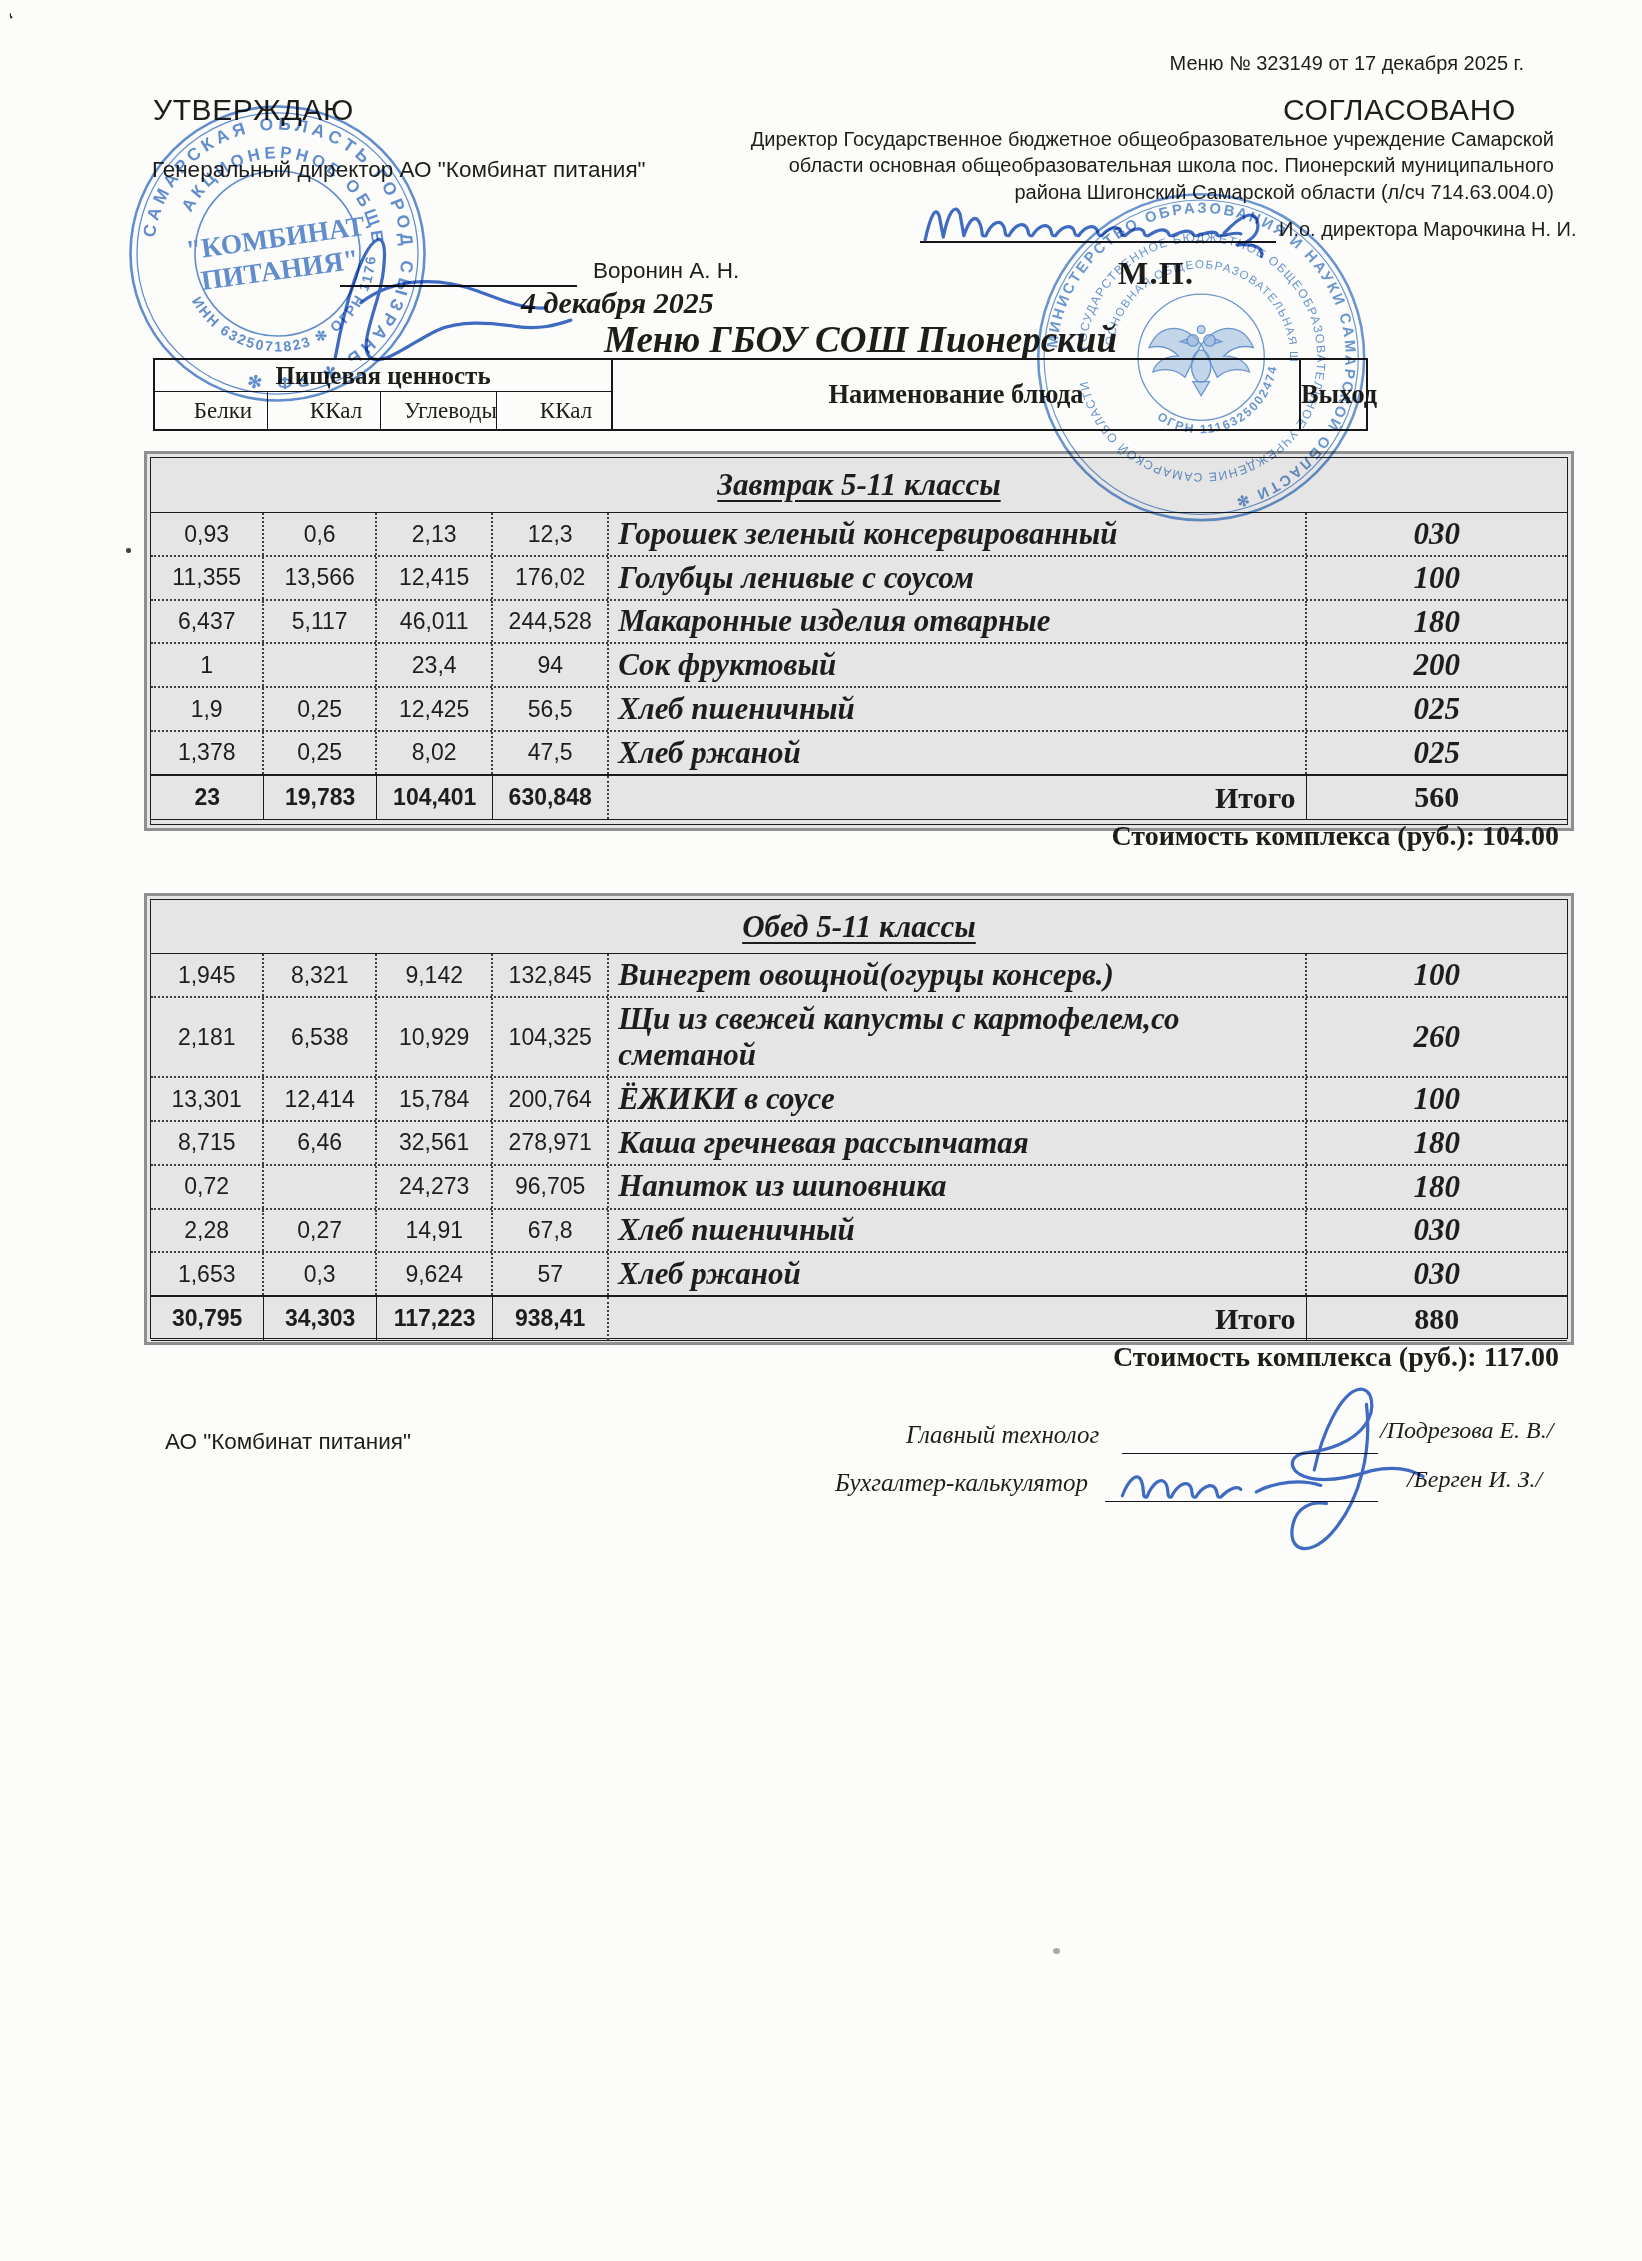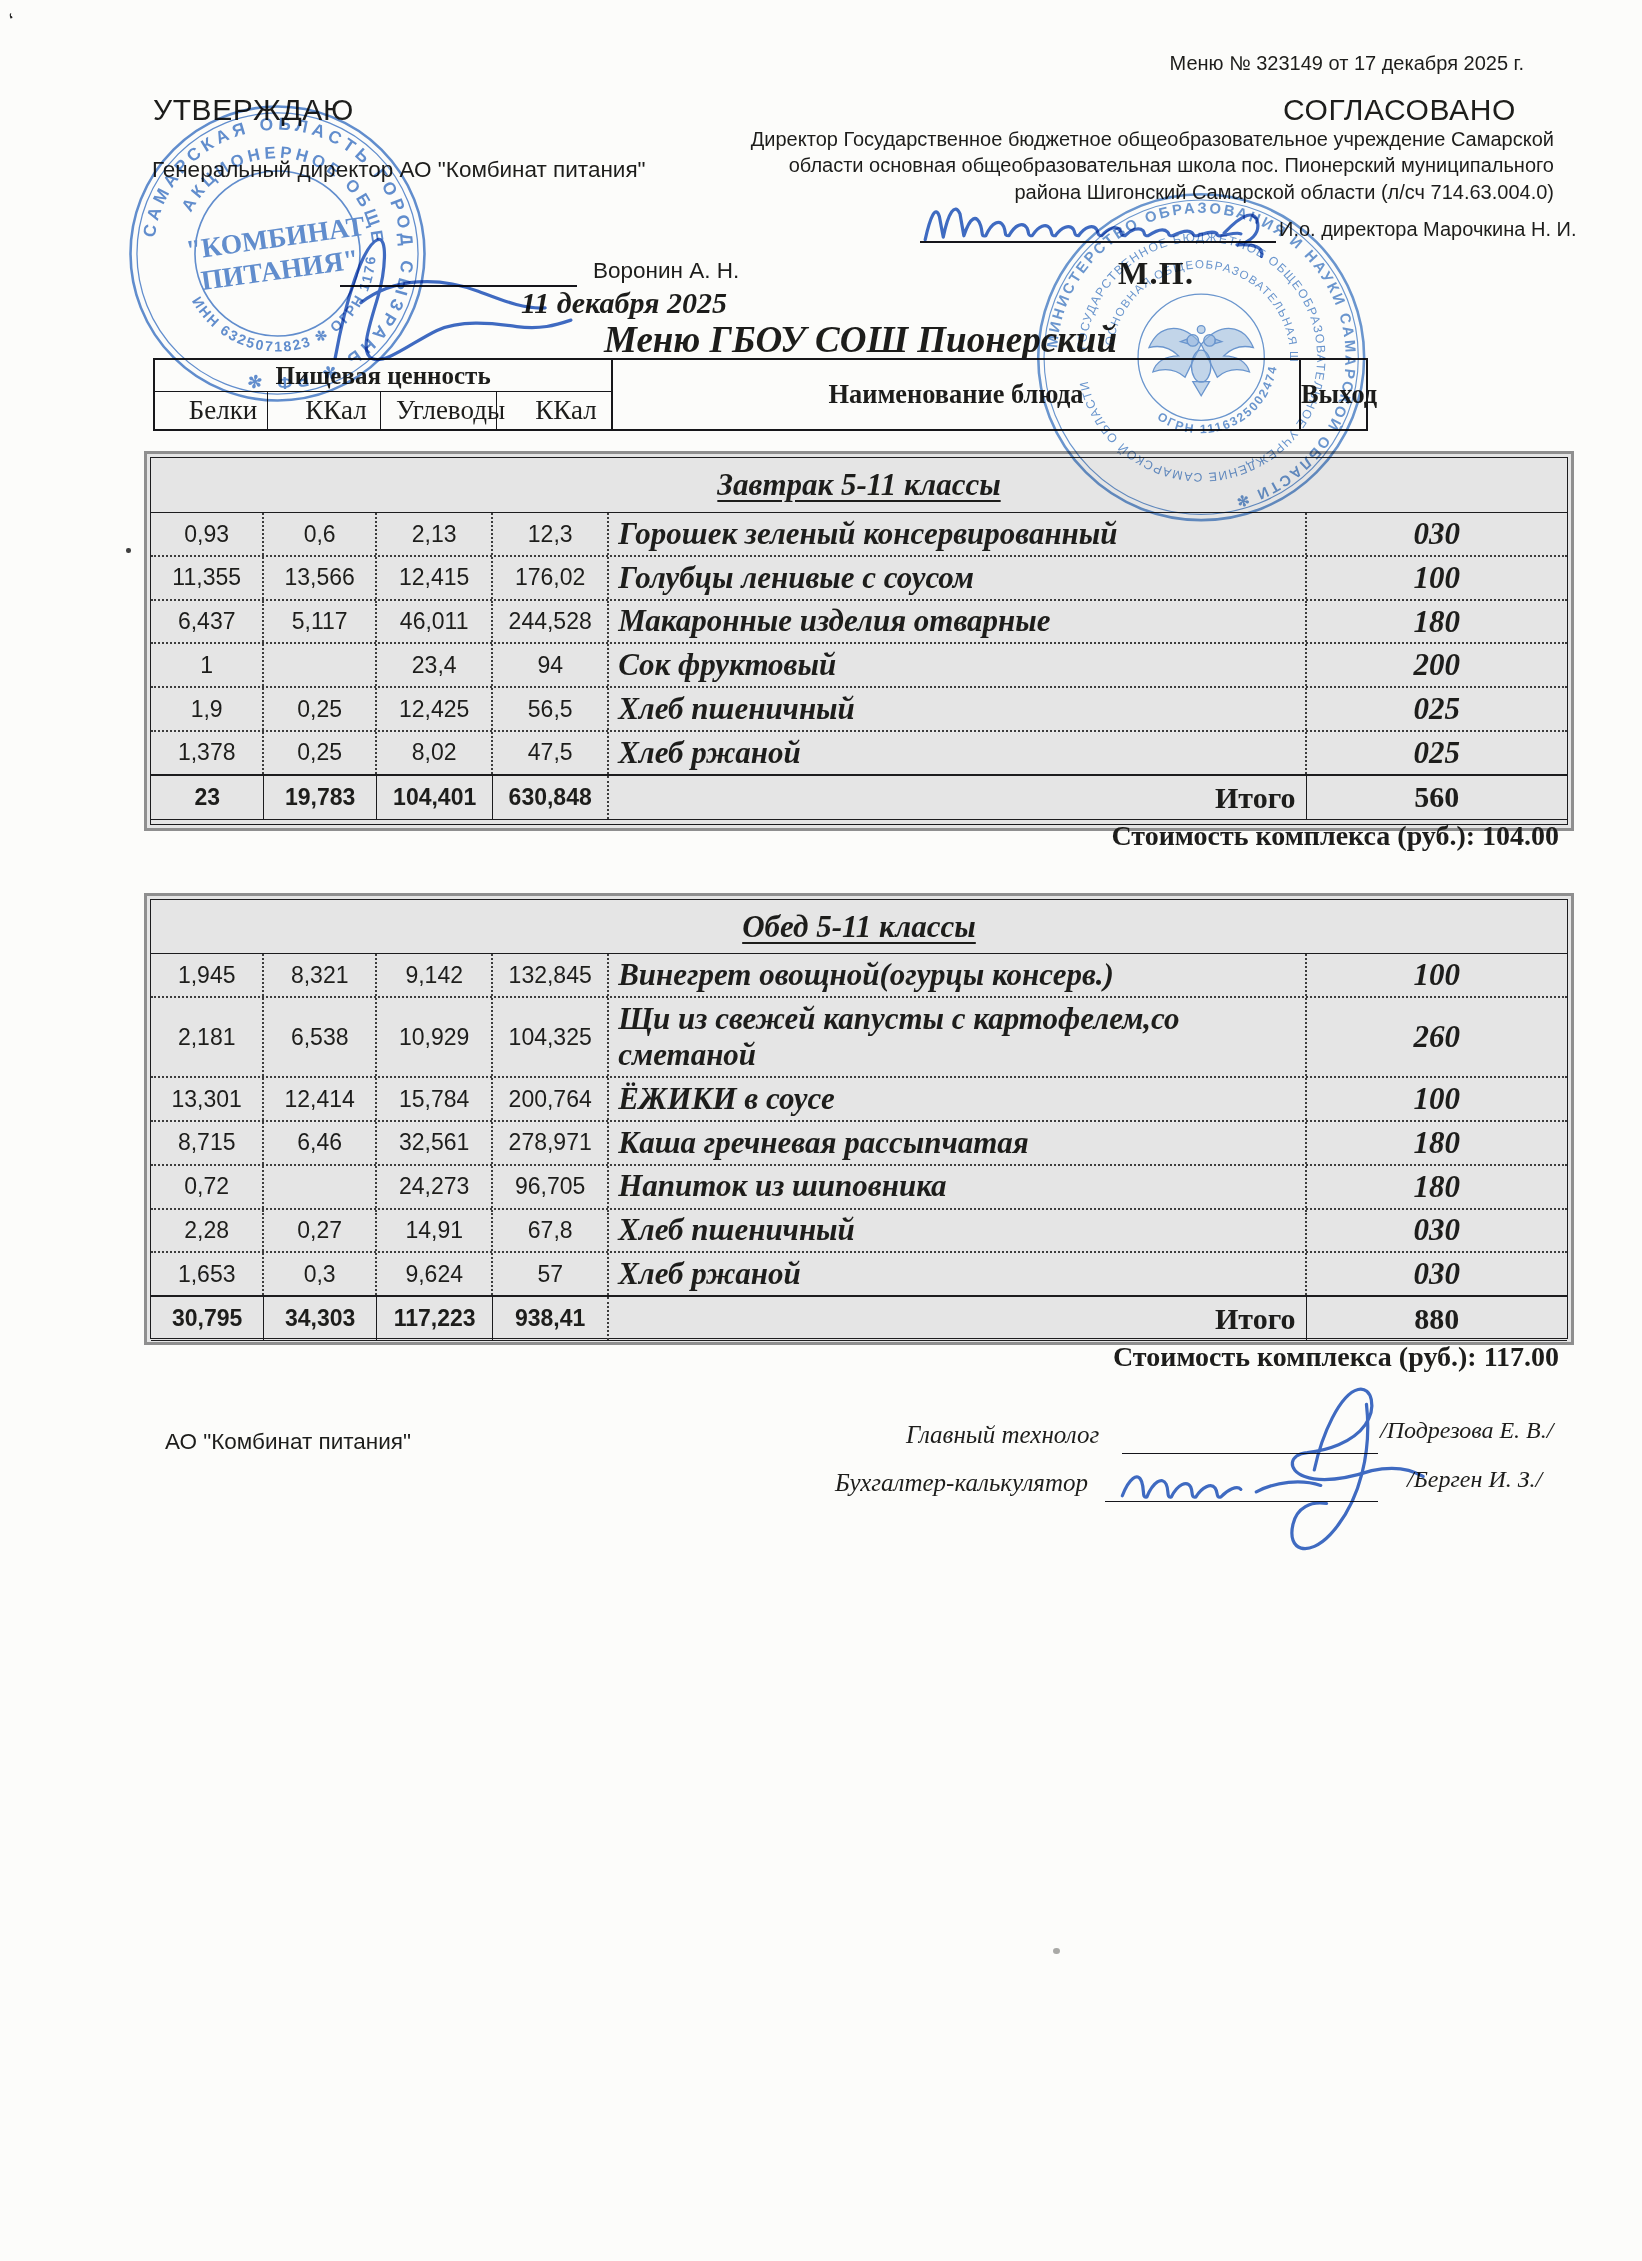--- a/index.html
+++ b/index.html
@@ -24,21 +24,21 @@
   .doc-title{left:153px;top:318px;width:1415px;text-align:center;font-size:37px;
              font-family:"Liberation Serif",serif;font-weight:700;font-style:italic;}
 
   
   .htable{left:153px;top:358px;width:1215px;height:73px;border:2.6px solid #17171a;box-sizing:border-box;
           display:grid;grid-template-columns:113px 113px 116px 116px 688px 1fr;grid-template-rows:32px 1fr;
           font-family:"Liberation Serif",serif;background:transparent;}
   .htable>div{display:flex;align-items:center;justify-content:center;box-sizing:border-box;}
   .ht-nut{grid-column:1/5;grid-row:1;border-right:2.6px solid #17171a;border-bottom:1.9px solid #17171a;
           font-size:25px;font-weight:700;}
-  .ht-sub{grid-row:2;font-size:27px;padding-left:24px;}
+  .ht-sub{grid-row:2;font-size:23px;padding-left:24px;}
   .ht-sub.s1,.ht-sub.s2,.ht-sub.s3{border-right:1.9px solid #17171a;}
   .ht-sub.s4{border-right:2.6px solid #17171a;}
   .ht-dish{grid-column:5;grid-row:1/3;border-right:2.6px solid #17171a;font-size:26.4px;font-weight:700;}
   .ht-out{grid-column:6;grid-row:1/3;font-size:26.4px;font-weight:700;}
 
   
   .tbox{box-sizing:border-box;border:3.9px solid #8f8f8f;padding:3.2px;background:#e5e5e5;}
   .tbox1{left:144px;top:451px;width:1430px;height:380px;}
   .tbox2{left:144px;top:893px;width:1430px;height:452px;}
   .tinner{border:1.9px solid #1c1c1e;box-sizing:border-box;height:100%;display:flex;flex-direction:column;}
@@ -93,21 +93,21 @@
   <div class="abs approve-role">Генеральный директор АО "Комбинат питания"</div>
 
   <div class="abs agree-org">
     <span>Директор Государственное бюджетное общеобразовательное учреждение Самарской</span>
     <span>области основная общеобразовательная школа пос. Пионерский муниципального</span>
     <span>района Шигонский Самарской области (л/сч 714.63.004.0)</span>
   </div>
 
   <div class="abs sig-underline voronin-line"></div>
   <div class="abs approve-name">Воронин А. Н.</div>
-  <div class="abs approve-date">11 декабря 2025</div>
+  <div class="abs approve-date">4 декабря 2025</div>
 
   <div class="abs sig-underline maro-line"></div>
   <div class="abs agree-name">И.о. директора Марочкина Н. И.</div>
   <div class="abs mp">М.П.</div>
 
   <div class="abs doc-title">Меню ГБОУ СОШ Пионерский</div>
 
   <div class="abs htable">
     <div class="ht-nut">Пищевая ценность</div>
     <div class="ht-sub s1">Белки</div>

